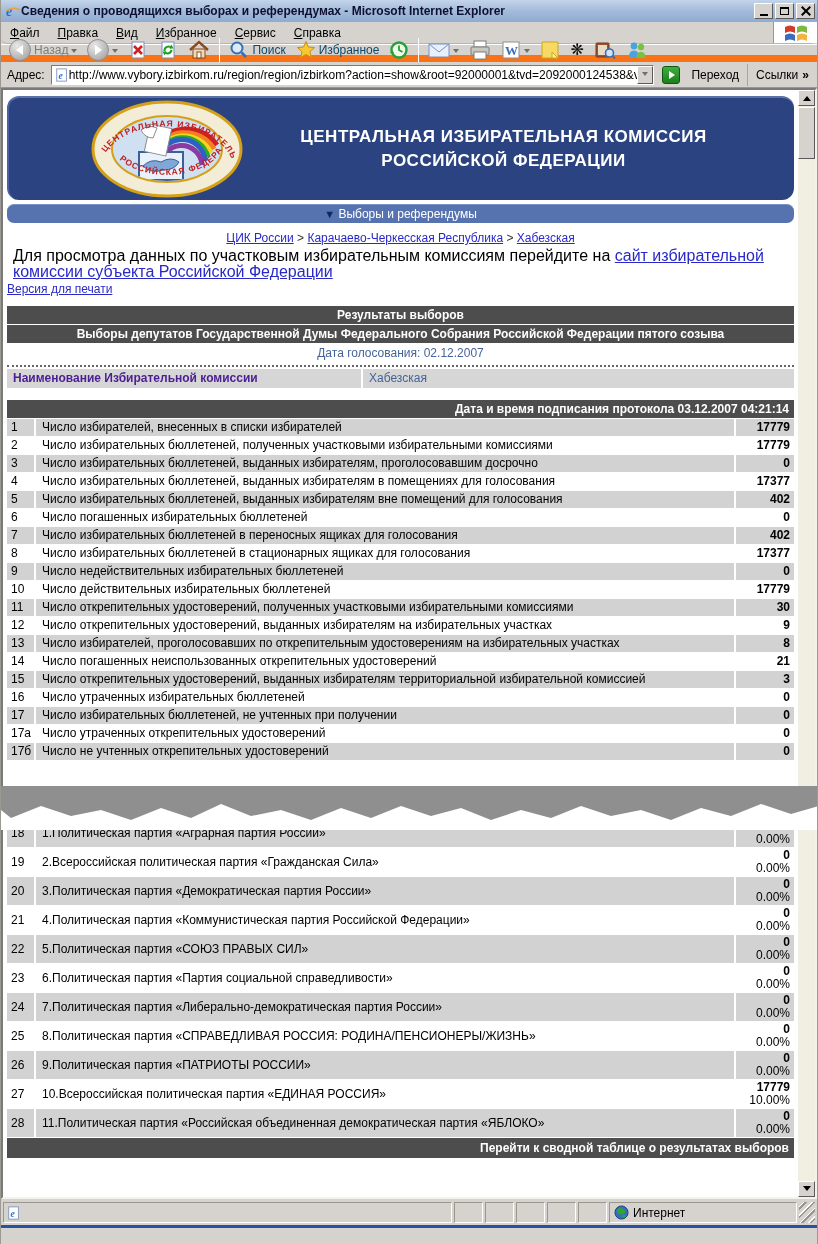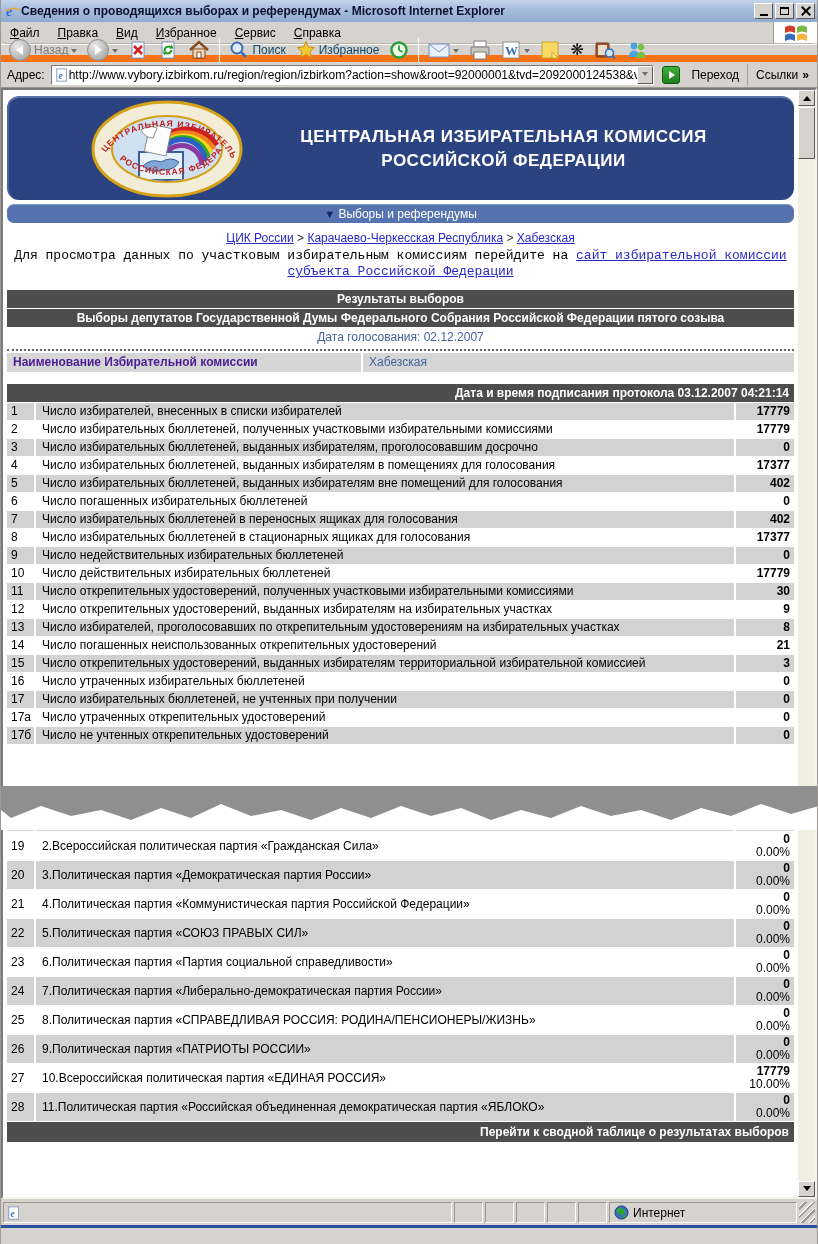--- a/index.html
+++ b/index.html
@@ -76,21 +76,21 @@
     border-top:2px solid #5b72a8; border-left:2px solid #4a62a0; display:flex; align-items:center; }
   .cec-logo { margin-left:82px; }
   .cec-title { flex:1; text-align:center; color:#fff; font-weight:bold; font-size:17px; line-height:24px; letter-spacing:.5px; padding-right:30px; }
   .cec-nav { height:19px; margin-top:4px; background:#5673b0; border-radius:7px; text-align:center;
              color:#fff; font-size:12px; line-height:18px; border-top:1px solid #7a93c4; }
   .cec-nav .tri { color:#15246b; font-size:11px; }
 
   
   .breadcrumb { margin-top:8px; text-align:center; font-size:12px; color:#333; }
   a.lnk { color:#2929c8; text-decoration:underline; cursor:pointer; }
-  .note { margin-top:3px; text-align:center; font-size:13px; line-height:16px; color:#000; padding:0 6px;font-family:Liberation Mono, monospace; }
+  .note { margin-top:3px; text-align:left; font-size:16px; line-height:16px; color:#000; padding:0 6px; }
   .printlink { margin-top:2px; font-size:12px; }
 
   
   .results { margin-top:10px; }
   .bar { height:18px; line-height:18px; background:#4d4d4d; color:#fff; font-size:12px; font-weight:bold;
          text-align:center; margin-bottom:1px; }
   .bar.right { text-align:right; padding-right:5px; }
   .daterow { height:18px; line-height:18px; text-align:center; font-size:12px; color:#44639a; }
   .dotted { border-top:2px dotted #666; margin:3px 0 2px 0; }
   .commrow { display:grid; grid-template-columns:354px 1fr; gap:2px; margin-bottom:12px; }
@@ -354,20 +354,21 @@
         <a class="lnk">Карачаево-Черкесская Республика</a>
         <span>&gt;</span>
         <a class="lnk">Хабезская</a>
       </div>
 
       <div class="note">
         <span>Для просмотра данных по участковым избирательным комиссиям перейдите на</span>
         <a class="lnk">сайт избирательной комиссии субъекта Российской Федерации</a>
       </div>
 
+      <div class="printlink"><a class="lnk">Версия для печати</a></div>
 
       <div class="results">
         <div class="bar">Результаты выборов</div>
         <div class="bar">Выборы депутатов Государственной Думы Федерального Собрания Российской Федерации пятого созыва</div>
         <div class="daterow">Дата голосования:  02.12.2007</div>
         <div class="dotted"></div>
         <div class="commrow">
           <div class="cell k">Наименование Избирательной комиссии</div>
           <div class="cell v">Хабезская</div>
         </div>

